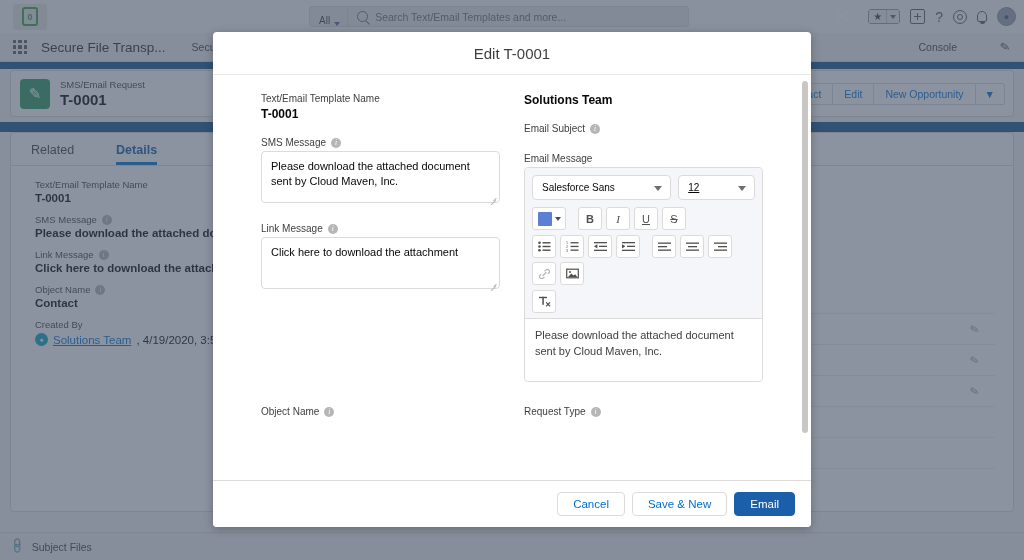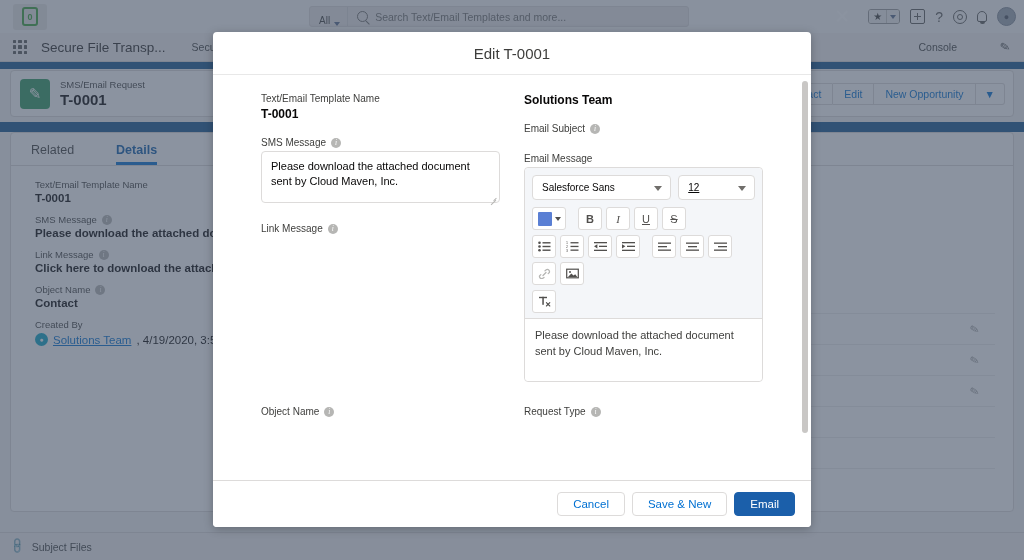--- a/index.html
+++ b/index.html
@@ -470,20 +470,24 @@
             <textarea class="ta" style="">Please download the attached document sent by Cloud Maven, Inc.</textarea>
             <span class="resize-grip"></span>
           </div>
         </div>
 
         <div class="f-block">
           <div class="f-label">
             <span>Link Message</span>
             <span class="info-i">i</span>
           </div>
+          <div class="ta-wrap">
+            <textarea class="ta" style="">Click here to download the attachment</textarea>
+            <span class="resize-grip"></span>
+          </div>
         </div>
       </div>
 
       <div class="col">
 
         <div>
           <div class="f-static">Solutions Team</div>
         </div>
 
         <div class="f-block">

